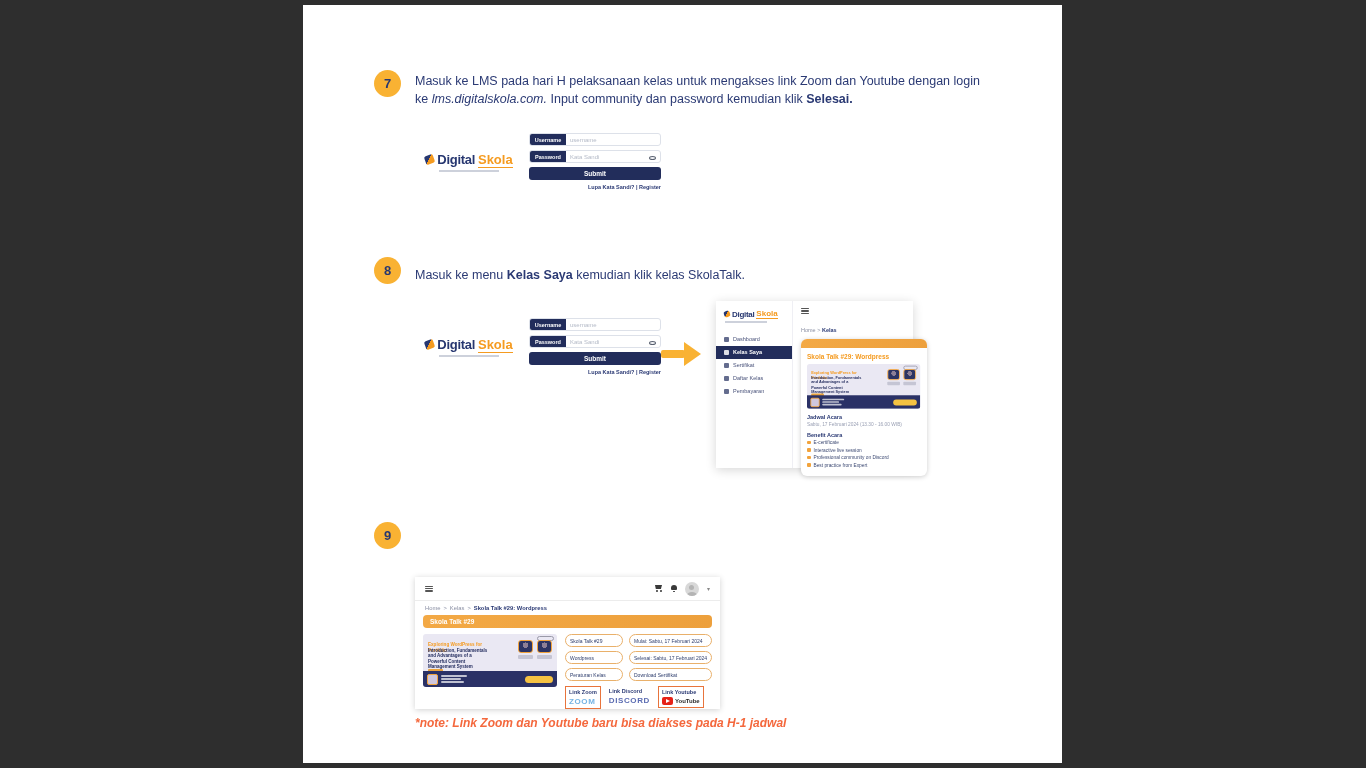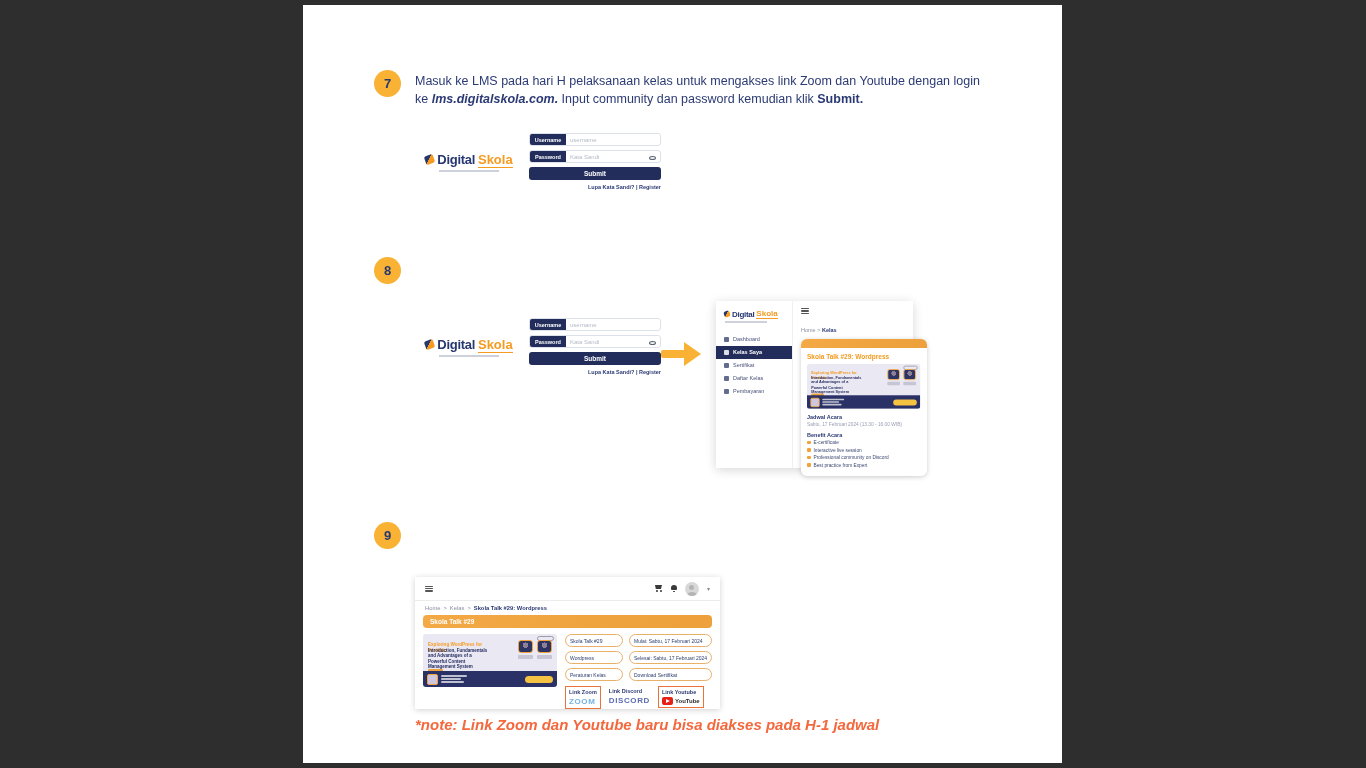--- a/index.html
+++ b/index.html
@@ -8,21 +8,21 @@
 
   .paper { position:absolute; left:303px; top:5px; width:759px; height:758px; background:#ffffff; }
 
   
   .badge { position:absolute; width:27px; height:27px; border-radius:50%; background:#f9b233;
            color:#273770; font-weight:bold; font-size:13px; display:flex; align-items:center; justify-content:center; }
   #badge7 { left:71px; top:65px; } #badge8 { left:71px; top:252px; } #badge9 { left:71px; top:517px; }
   .step-text { position:absolute; left:112px; width:580px; font-size:12.5px; color:#2b3a74; line-height:1.4; }
   #text7 { top:68px; } #text8 { top:262px; } #text9 { top:520px; }
   .step-text b { font-weight:bold; }
-  .bi { font-weight:bold; font-style:italic; }
+  .bi { font-weight:normal; font-style:italic; }
 
   
   .login-shot { position:absolute; display:flex; align-items:center; gap:12px; }
   #login7 { left:118px; top:128px; } #login8 { left:118px; top:313px; }
   .ds-logo { width:96px; display:flex; flex-direction:column; align-items:center; }
   .ds-logo-row { display:flex; align-items:center; gap:3px; }
   .pencil { width:9px; height:9px; border-radius:2px; transform:rotate(-20deg);
             background:linear-gradient(135deg,#273770 45%,#f59b20 45%); flex:none; }
   .ds-digital { font-size:13px; font-weight:bold; color:#273770; letter-spacing:-0.3px; }
   .ds-skola { font-size:13px; font-weight:bold; color:#f59b20; border-bottom:1.5px solid #f59b20; }
@@ -125,29 +125,29 @@
   .link-item.boxed { border:1.5px solid #e8743c; }
   .link-label { font-size:5.5px; font-weight:bold; color:#2b3a74; margin-bottom:2px; white-space:nowrap; }
   .link-val { font-size:8px; font-weight:bold; letter-spacing:0.6px; white-space:nowrap; }
   .zoom-c { color:#74b3e3; } .discord-c { color:#5b6cb2; }
   .yt { display:flex; align-items:center; gap:2px; }
   .yt-badge { width:11px; height:8px; background:#e62117; border-radius:2px; position:relative; flex:none; }
   .yt-badge:after { content:""; position:absolute; left:4px; top:2px;
                     border-left:4px solid #fff; border-top:2px solid transparent; border-bottom:2px solid transparent; }
   .yt-text { font-size:6px; font-weight:bold; color:#282828; }
 
-  .note { position:absolute; left:112px; top:711px; font-size:15px; font-weight:bold; font-style:italic; color:#f4683d; }
+  .note { position:absolute; left:112px; top:711px; font-size:12px; font-weight:bold; font-style:italic; color:#f4683d; }
 </style>
 </head>
 <body>
 
 <div class="paper">
 
   <div class="badge" id="badge7">7</div>
-  <p class="step-text" id="text7"><span>Masuk ke LMS pada hari H pelaksanaan kelas untuk mengakses link Zoom dan Youtube dengan login ke </span><span class="bi">lms.digitalskola.com.</span><span> Input community dan password kemudian klik </span><b>Submit.</b></p>
+  <p class="step-text" id="text7"><span>Masuk ke LMS pada hari H pelaksanaan kelas untuk mengakses link Zoom dan Youtube dengan login ke </span><span class="bi">lms.digitalskola.com.</span><span> Input community dan password kemudian klik </span><b>Selesai.</b></p>
 
   <div class="login-shot" id="login7">
     <div class="ds-logo">
       <div class="ds-logo-row">
         <span class="pencil"></span>
         <span class="ds-digital">Digital</span>
           <span class="ds-skola">Skola</span>
       </div>
       <div class="ds-tagline"></div>
     </div>
@@ -160,20 +160,21 @@
         <span class="form-label">Password</span>
         <input class="form-input" placeholder="Kata Sandi" style="">
         <span class="eye"></span>
       </div>
       <button class="submit-btn">Submit</button>
       <div class="form-links">Lupa Kata Sandi? | Register</div>
     </div>
   </div>
 
   <div class="badge" id="badge8">8</div>
+  <p class="step-text" id="text8"><span>Masuk ke menu </span><b>Kelas Saya</b><span> kemudian klik kelas SkolaTalk.</span></p>
 
   <div class="login-shot" id="login8">
     <div class="ds-logo">
       <div class="ds-logo-row">
         <span class="pencil"></span>
         <span class="ds-digital">Digital</span>
           <span class="ds-skola">Skola</span>
       </div>
       <div class="ds-tagline"></div>
     </div>

